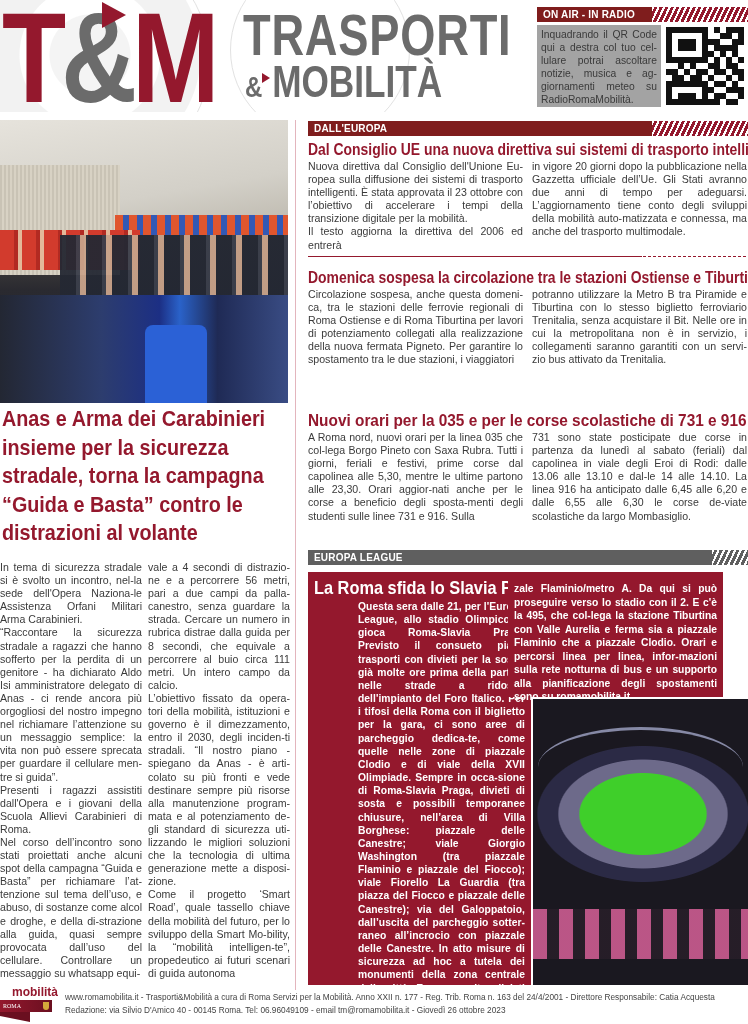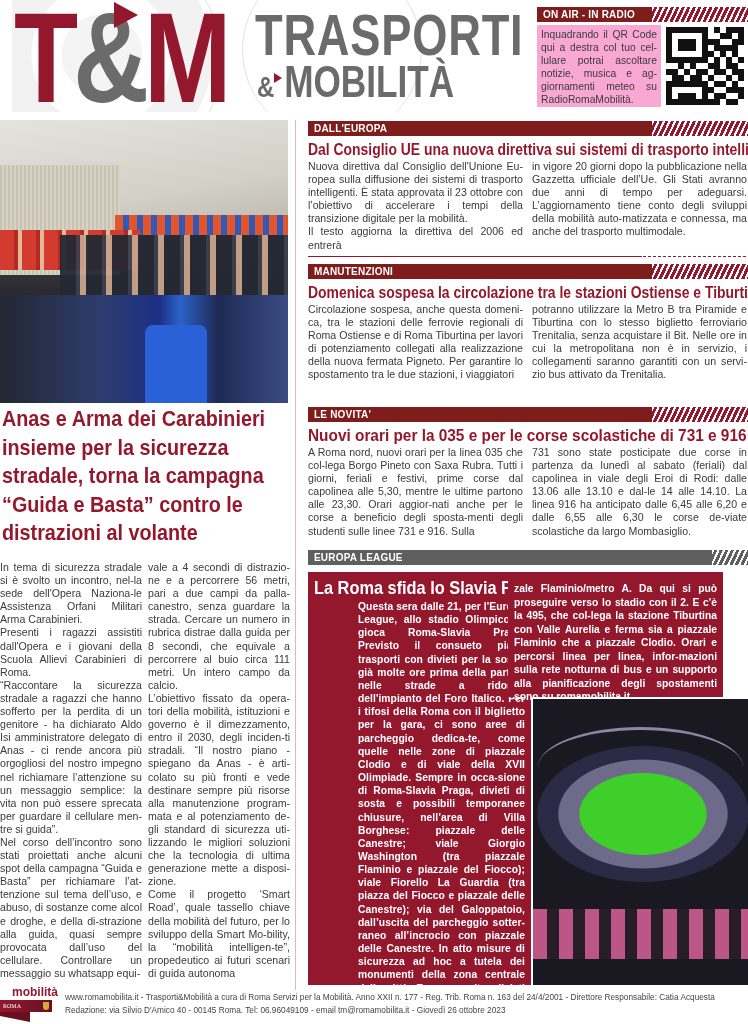--- a/index.html
+++ b/index.html
@@ -1,20 +1,20 @@
 <!DOCTYPE html>
 <html><head>
 <meta charset="utf-8">
 <style>
   * { box-sizing: border-box; margin: 0; padding: 0; }
   html, body { width: 748px; height: 1024px; overflow: hidden; background: #ffffff; }
   body { position: relative; font-family: "Liberation Sans", sans-serif; color: #333; }
 
   
-  .masthead { position: absolute; left: 12px; top: 0; width: 530px; height: 112px; overflow: hidden;
+  .masthead { position: absolute; left: 0; top: 0; width: 530px; height: 112px; overflow: hidden;
     background: radial-gradient(circle at 90px 55px, #f4f4f4 0 40px, #fff 41px 70px, #f2f2f2 71px 110px, #fff 111px); }
   .masthead .ring { position: absolute; border: 1px solid #e2e2e2; border-radius: 50%; }
   .logo-tm { position: absolute; left: 2px; top: -6px; font-family: "Liberation Sans", sans-serif; font-weight: bold;
     font-size: 128px; line-height: 1; letter-spacing: -6px; transform: scaleX(0.82); transform-origin: left top; }
   .logo-tm .t, .logo-tm .m { color: #94182d; }
   .logo-tm .amp { color: #6b6b6b; }
   .logo-arrow { position: absolute; left: 102px; top: 2px; width: 0; height: 0;
     border-top: 13px solid transparent; border-bottom: 13px solid transparent; border-left: 24px solid #94182d; }
   .title-trasporti { position: absolute; left: 243px; top: 6px; font-weight: bold; color: #6b6b6b; font-size: 58px;
     line-height: 1; letter-spacing: 1px; transform: scaleX(0.78); transform-origin: left top; }
@@ -27,21 +27,21 @@
   
   .radio { position: absolute; left: 537px; top: 7px; width: 211px; height: 104px; }
   .section-bar { position: relative; height: 15px; background: #7f1d1d; color: #fff; font-weight: bold;
     font-size: 10px; line-height: 15px; padding-left: 6px; overflow: hidden; letter-spacing: 0.2px; }
   .section-bar.grey { background: #5f5f5f; }
   .section-bar .hatch { position: absolute; right: 0; top: 0; width: 96px; height: 15px;
     background: repeating-linear-gradient(115deg, #fff 0 2px, transparent 2px 5px); }
   .section-bar .hatch-bg { position: absolute; right: 0; top: 0; width: 96px; height: 15px; background: #94182d; }
   .section-bar.grey .hatch-bg { background: #5f5f5f; }
   .radio .box { margin-top: 3px; display: flex; height: 82px; }
-  .radio .txt { width: 124px; background: #f9a8d4; font-size: 10.3px; line-height: 13px; color: #3a3a3a;
+  .radio .txt { width: 124px; background: #a3a3a3; font-size: 10.3px; line-height: 13px; color: #3a3a3a;
     padding: 3px 4px; text-align: justify; font-family: "Liberation Sans Narrow", "Liberation Sans", sans-serif; }
   .radio .qr { flex: 1; display: flex; align-items: center; justify-content: center; }
   .qr-grid { width: 78px; height: 78px; display: grid; grid-template-columns: repeat(13, 1fr); grid-template-rows: repeat(13, 1fr); }
   .qr-grid span { background: transparent; }
   .qr-grid span.b { background: #111; }
 
   
   .left-photo { position: absolute; left: 0; top: 120px; width: 288px; height: 283px; overflow: hidden;
     background: linear-gradient(180deg, #d9d5cc 0%, #c8c4bb 18%, #b8b4aa 30%, #504a44 40%, #2a2a30 60%, #1f2029 100%); }
   .left-photo .ceil { position:absolute; left:0; top:0; width:100%; height:95px; background: linear-gradient(170deg,#e6e3dc 0%,#d3d0c8 70%,#c2beb4 100%); }
@@ -310,22 +310,22 @@
   <div class="front"></div>
   <div class="chair"></div>
 </div>
 <div class="left-border"></div>
 
 <h1 class="left-headline">Anas e Arma dei Carabinieri insieme per la sicurezza stradale, torna la campagna “Guida e Basta” contro le distrazioni al volante</h1>
 
 <div class="left-body">
   <div class="col">
     <p>In tema di sicurezza stradale si è svolto un incontro, nel-la sede dell'Opera Naziona-le Assistenza Orfani Militari Arma Carabinieri.</p>
+    <p>“Raccontare la sicurezza stradale a ragazzi che hanno sofferto per la perdita di un genitore - ha dichiarato Aldo Isi amministratore delegato di Anas - ci rende ancora più orgogliosi del nostro impegno nel richiamare l’attenzione su un messaggio semplice: la vita non può essere sprecata per guardare il cellulare men-tre si guida”.</p>
     <p>Presenti i ragazzi assistiti dall'Opera e i giovani della Scuola Allievi Carabinieri di Roma.</p>
-    <p>“Raccontare la sicurezza stradale a ragazzi che hanno sofferto per la perdita di un genitore - ha dichiarato Aldo Isi amministratore delegato di Anas - ci rende ancora più orgogliosi del nostro impegno nel richiamare l’attenzione su un messaggio semplice: la vita non può essere sprecata per guardare il cellulare men-tre si guida”.</p>
     <p>Nel corso dell’incontro sono stati proiettati anche alcuni spot della campagna “Guida e Basta” per richiamare l’at-tenzione sul tema dell’uso, e abuso, di sostanze come alcol e droghe, e della di-strazione alla guida, quasi sempre provocata dall’uso del cellulare. Controllare un messaggio su whatsapp equi-</p>
   </div>
   <div class="col">
     <p>vale a 4 secondi di distrazio-ne e a percorrere 56 metri, pari a due campi da palla-canestro, senza guardare la strada. Cercare un numero in rubrica distrae dalla guida per 8 secondi, che equivale a percorrere al buio circa 111 metri. Un intero campo da calcio.</p>
     <p>L’obiettivo fissato da opera-tori della mobilità, istituzioni e governo è il dimezzamento, entro il 2030, degli inciden-ti stradali. “Il nostro piano - spiegano da Anas - è arti-colato su più fronti e vede destinare sempre più risorse alla manutenzione program-mata e al potenziamento de-gli standard di sicurezza uti-lizzando le migliori soluzioni che la tecnologia di ultima generazione mette a disposi-zione.</p>
     <p>Come il progetto ‘Smart Road’, quale tassello chiave della mobilità del futuro, per lo sviluppo della Smart Mo-bility, la “mobilità intelligen-te”, propedeutico ai futuri scenari di guida autonoma</p>
   </div>
 </div>
 
 <div class="article" style="top:121px;">
@@ -340,40 +340,32 @@
       <p>Il testo aggiorna la direttiva del 2006 ed entrerà</p>
     </div>
     <div class="col">
       <p>in vigore 20 giorni dopo la pubblicazione nella Gazzetta ufficiale dell’Ue. Gli Stati avranno due anni di tempo per adeguarsi. L’aggiornamento tiene conto degli sviluppi della mobilità auto-matizzata e connessa, ma anche del trasporto multimodale.</p>
     </div>
   </div>
 </div>
 <div class="divider" style="top:256px;"></div>
 
 <div class="article" style="top:264px;">
-  <div class="section-bar">
-    <span>MANUTENZIONI</span>
-    <div class="hatch-bg"></div><div class="hatch"></div>
-  </div>
   <h2 class="headline">Domenica sospesa la circolazione tra le stazioni Ostiense e Tiburtina</h2>
   <div class="cols">
     <div class="col">
       <p>Circolazione sospesa, anche questa domeni-ca, tra le stazioni delle ferrovie regionali di Roma Ostiense e di Roma Tiburtina per lavori di potenziamento collegati alla realizzazione della nuova fermata Pigneto. Per garantire lo spostamento tra le due stazioni, i viaggiatori</p>
     </div>
     <div class="col">
       <p>potranno utilizzare la Metro B tra Piramide e Tiburtina con lo stesso biglietto ferroviario Trenitalia, senza acquistare il Bit. Nelle ore in cui la metropolitana non è in servizio, i collegamenti saranno garantiti con un servi-zio bus attivato da Trenitalia.</p>
     </div>
   </div>
 </div>
 
 <div class="article" style="top:407px;">
-  <div class="section-bar">
-    <span>LE NOVITA'</span>
-    <div class="hatch-bg"></div><div class="hatch"></div>
-  </div>
   <h2 class="headline wide">Nuovi orari per la 035 e per le corse scolastiche di 731 e 916</h2>
   <div class="cols">
     <div class="col">
       <p>A Roma nord, nuovi orari per la linea 035 che col-lega Borgo Pineto con Saxa Rubra. Tutti i giorni, feriali e festivi, prime corse dal capolinea alle 5,30, mentre le ultime partono alle 23,30. Orari aggior-nati anche per le corse a beneficio degli sposta-menti degli studenti sulle linee 731 e 916. Sulla</p>
     </div>
     <div class="col">
       <p>731 sono state posticipate due corse in partenza da lunedì al sabato (feriali) dal capolinea in viale degli Eroi di Rodi: dalle 13.06 alle 13.10 e dal-le 14 alle 14.10. La linea 916 ha anticipato dalle 6,45 alle 6,20 e dalle 6,55 alle 6,30 le corse de-viate scolastiche da largo Mombasiglio.</p>
     </div>
   </div>
 </div>

